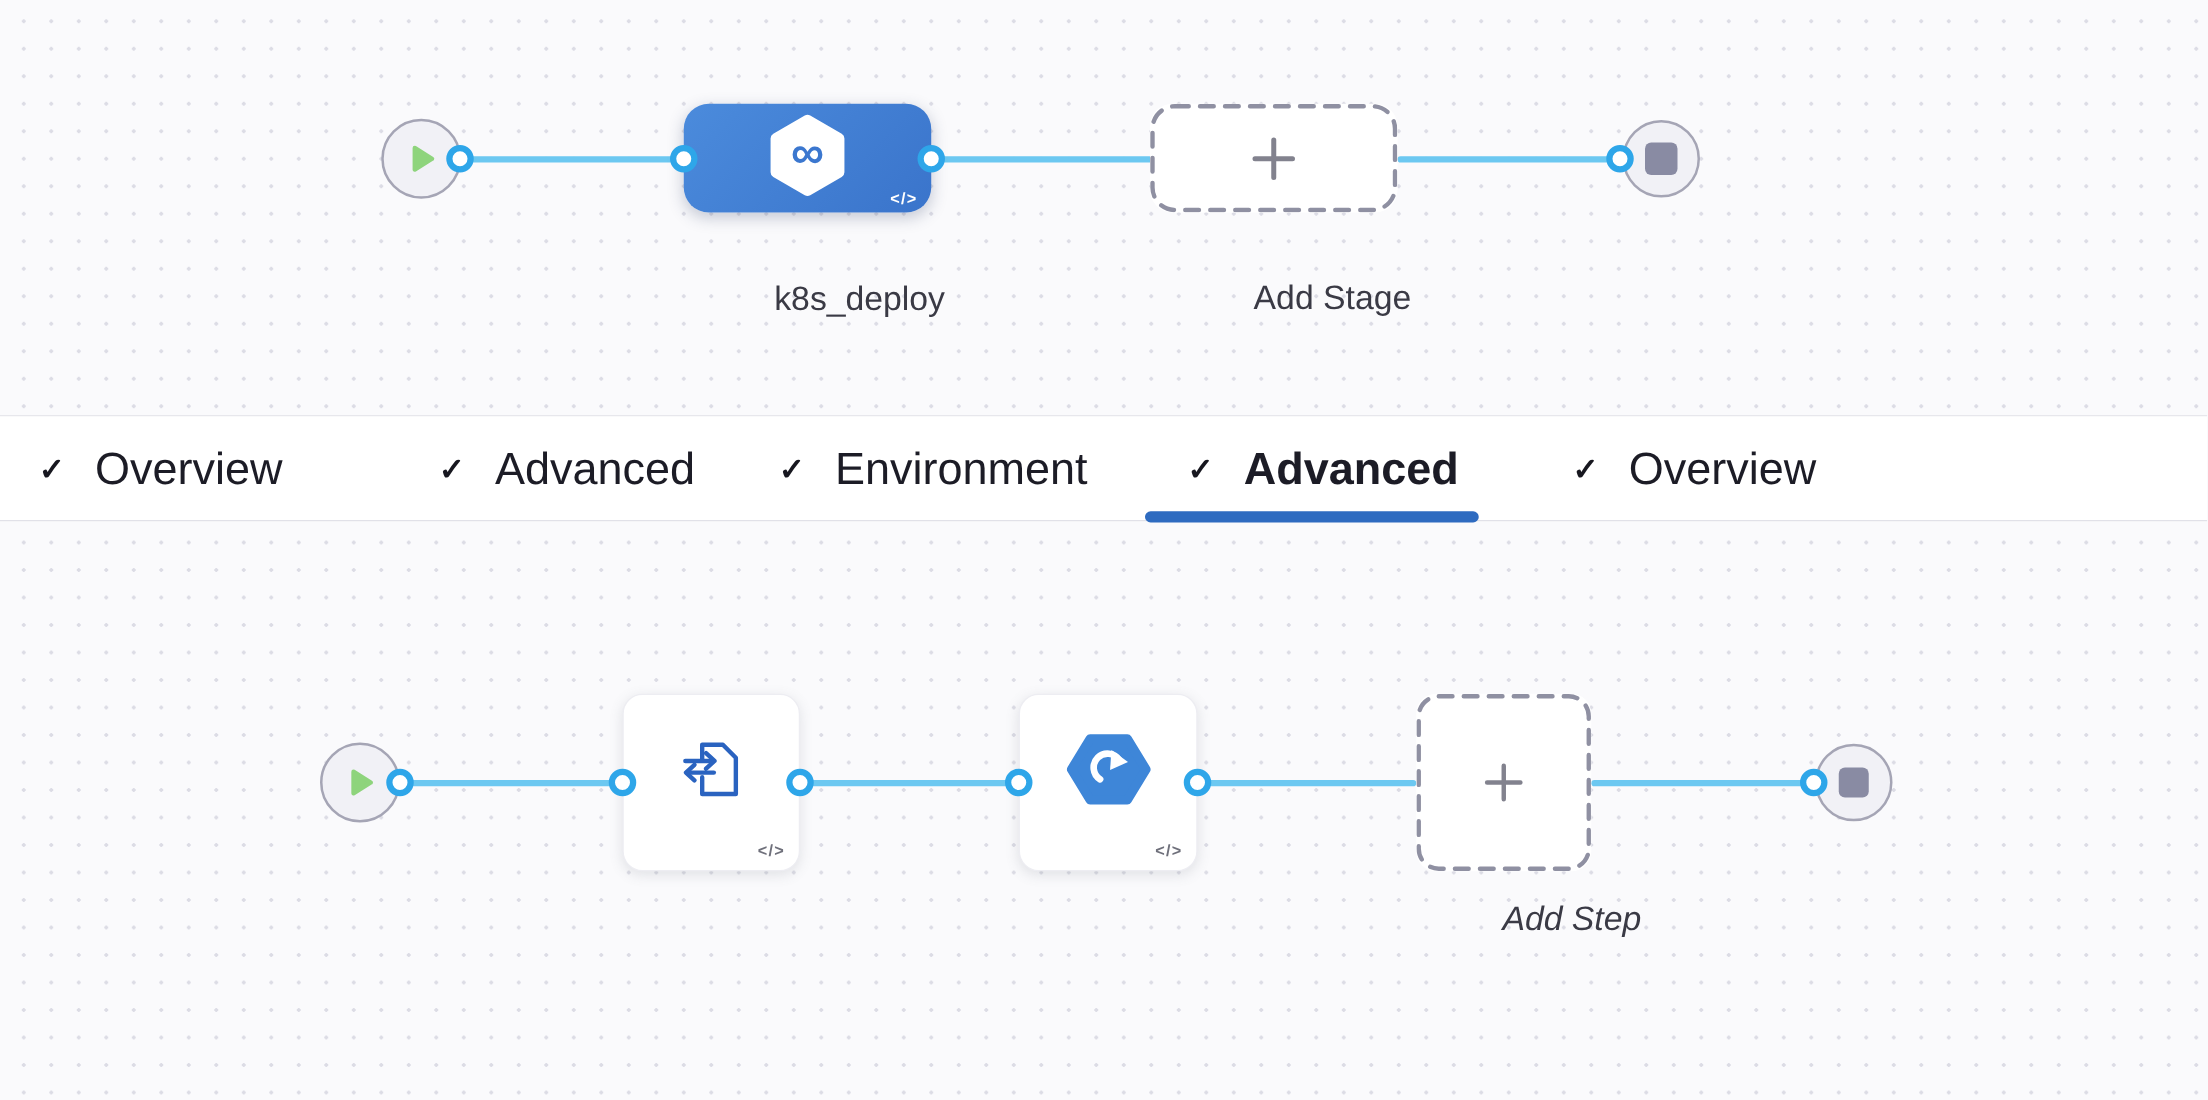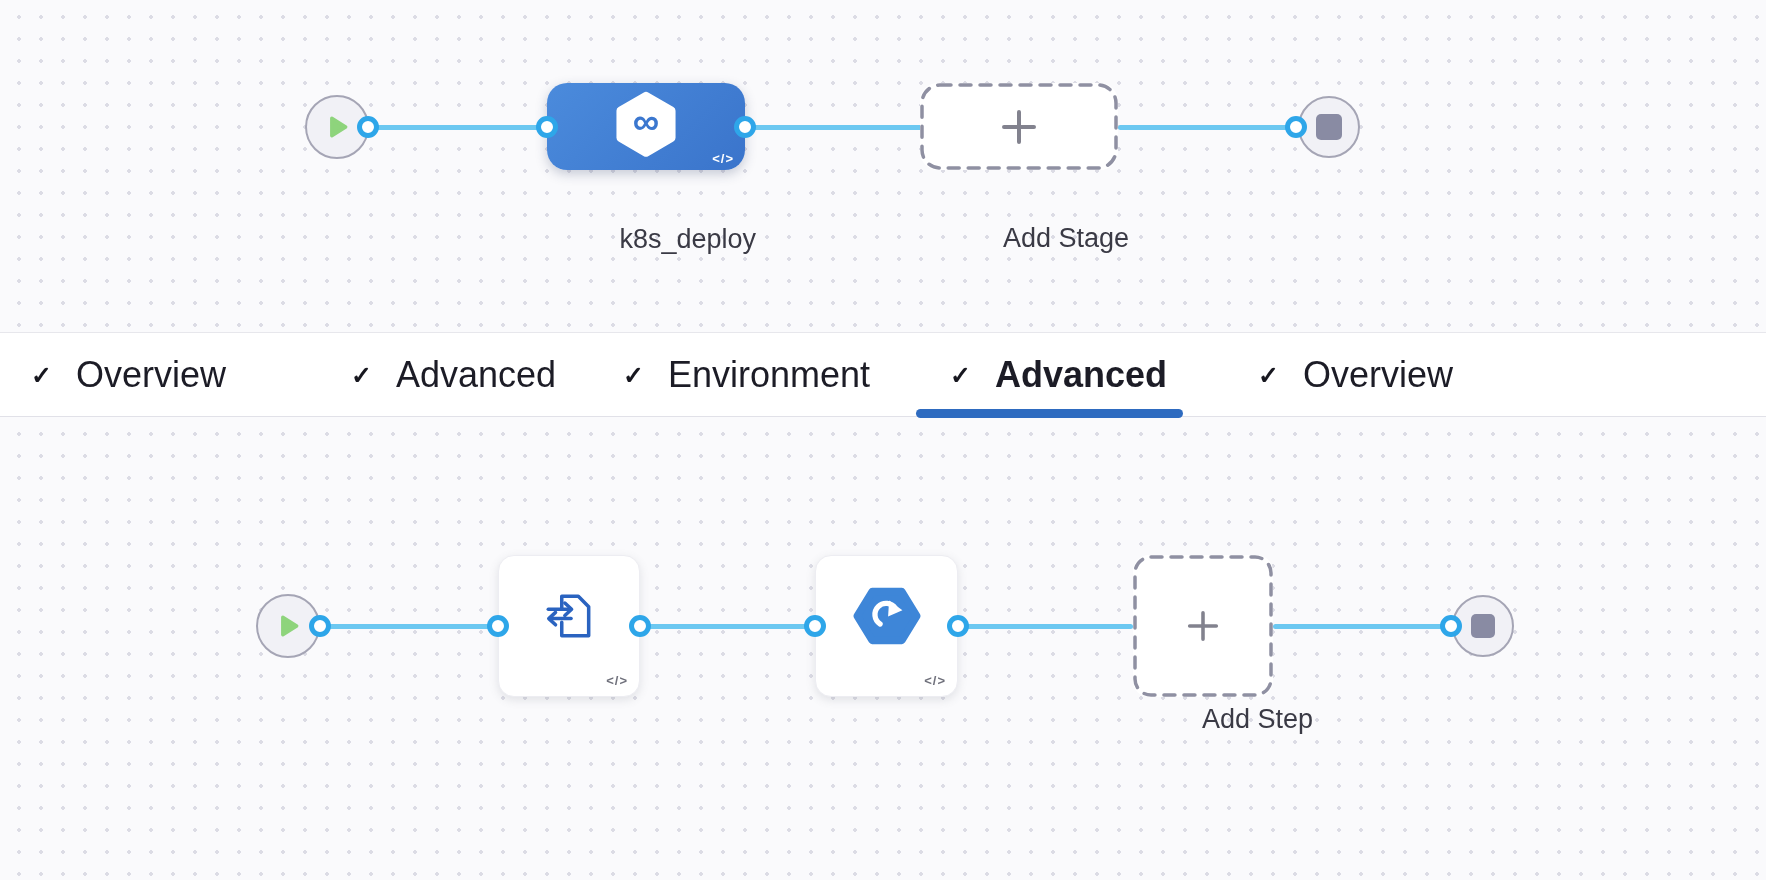--- a/index.html
+++ b/index.html
@@ -211,16 +211,16 @@
           <path d="M18 3 V33 M3 18 H33" stroke="#82828e" stroke-width="4" stroke-linecap="round" fill="none"></path>
         </svg>
       </span>
     </div>
 
     <div class="port" style="left:1440px; top:198px;"></div>
     <div class="terminal small" style="left:1452px; top:178px;">
       <span class="stop-square" style="width:24px; height:24px;"></span>
     </div>
 
-    <div class="node-label" style="left:1093px; top:282px;">Add Step</div>
+    <div class="node-label" style="left:1093px; top:298px;font-style:italic;">Add Step</div>
   </div>
 
 </div>
 
 </body></html>

